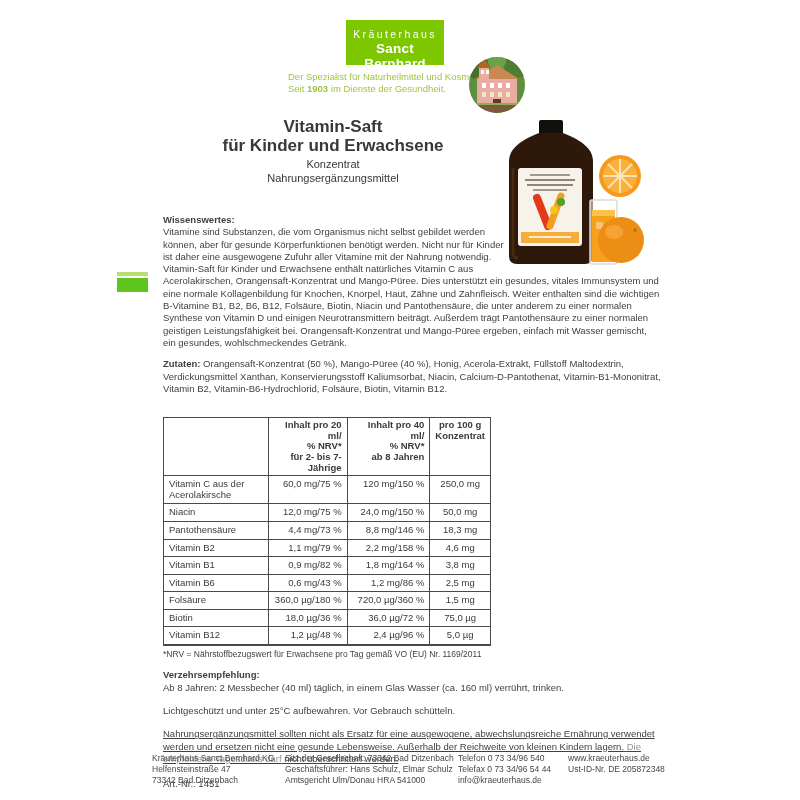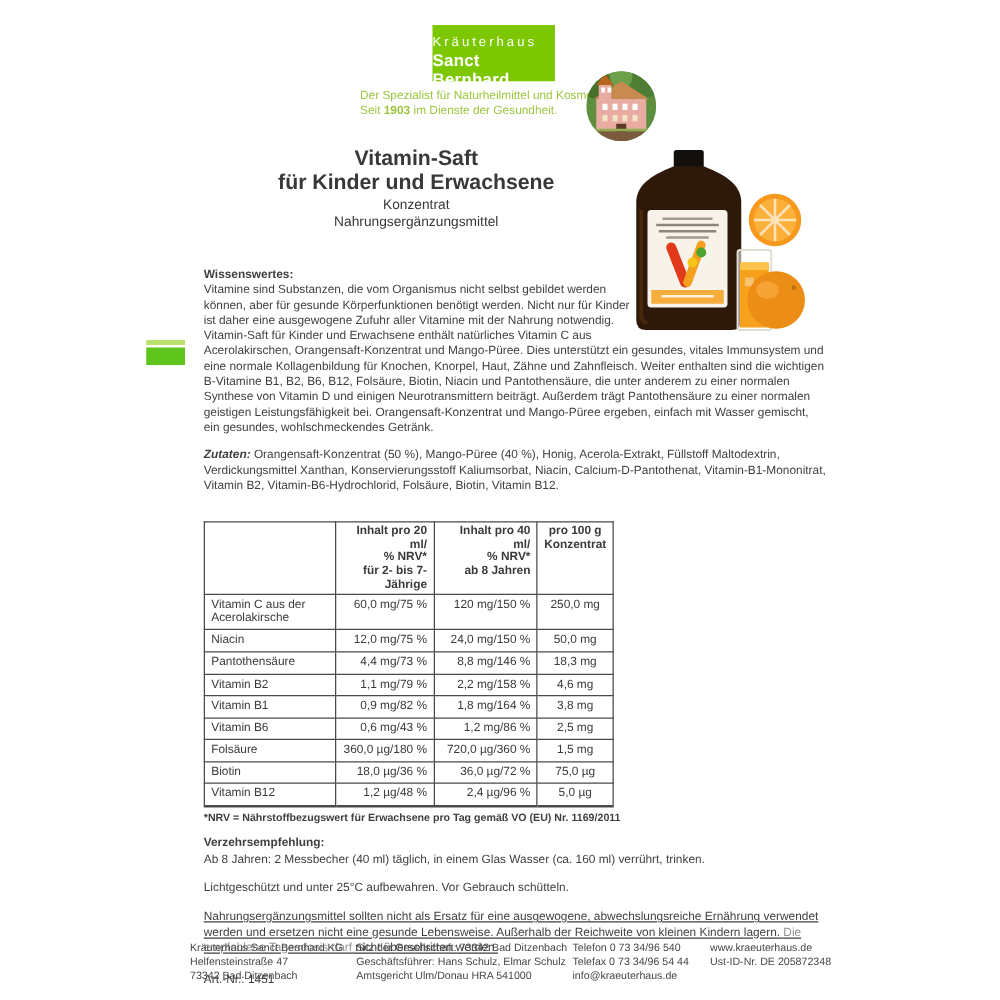--- a/index.html
+++ b/index.html
@@ -9,21 +9,21 @@
     -webkit-font-smoothing:antialiased;
   }
   .abs{position:absolute;}
 
   
   .reg-mark-stripe{left:117px;top:272px;width:31px;height:4px;background:#b9e06a;}
   .reg-mark-block{left:117px;top:278px;width:31px;height:14px;background:#5ec51d;}
 
   .logo-block{
     left:346px;top:20px;width:98px;height:45px;background:#7cc700;
-    color:#fff;text-align:left;box-sizing:border-box;padding-top:8px;
+    color:#fff;text-align:center;box-sizing:border-box;padding-top:8px;
   }
   .logo-top{font-size:10.5px;letter-spacing:2.4px;font-weight:400;}
   .logo-bottom{font-size:13.5px;font-weight:bold;letter-spacing:0.2px;margin-top:1px;}
 
   .tagline{left:288px;top:71px;color:#9dc53f;font-size:9.5px;line-height:12px;}
   .tagline b{font-weight:bold;}
 
   .house{left:469px;top:57px;width:56px;height:56px;}
 
   
@@ -33,39 +33,39 @@
   .title-sub1{margin-top:3px;}
 
   .product-art{left:497px;top:118px;width:150px;height:150px;}
 
   
   .content{left:163px;top:214px;width:499px;font-size:9.5px;line-height:12.3px;}
   .img-spacer{float:right;width:158px;height:54px;}
   .sec-heading{font-weight:bold;}
   p{margin:0;}
   .zutaten{margin-top:9px;}
-  .zutaten b{font-weight:bold;font-style:italic;}
+  .zutaten b{font-weight:bold;}
 
   table.nut{
     border-collapse:collapse;margin-top:22px;width:328px;
     font-size:9.5px;color:#3a3a3a;
   }
   table.nut td,table.nut th{
     border:1px solid #4a4a4a;padding:3px 5px;vertical-align:top;
     line-height:10.6px;
   }
   table.nut th{font-weight:bold;text-align:right;padding:2px 5px;}
   table.nut th.c4h{text-align:center;}
   td.num{text-align:right;}
   td.c4{text-align:center;}
   col.c1{width:128px;}col.c2{width:106px;}col.c3{width:116px;}col.c4{width:54px;}
   table.nut tr.lastrow td{border-bottom:2px solid #4a4a4a;}
   table.nut tr.hdr th{border-bottom:1.5px solid #4a4a4a;}
 
-  .footnote{font-size:8.5px;margin-top:2px;font-weight:bold;}
+  .footnote{font-size:8.5px;margin-top:2px;}
 
   .verzehr-h{margin-top:9px;font-weight:bold;}
   .storage{margin-top:11px;}
   .disclaimer{margin-top:11px;text-decoration:underline;}
   .disclaimer .gray{color:#919191;}
 
   .inhalt{margin-top:19px;font-weight:bold;}
   .artnr{margin-top:13px;}
   .eti{margin-top:13px;}
 

